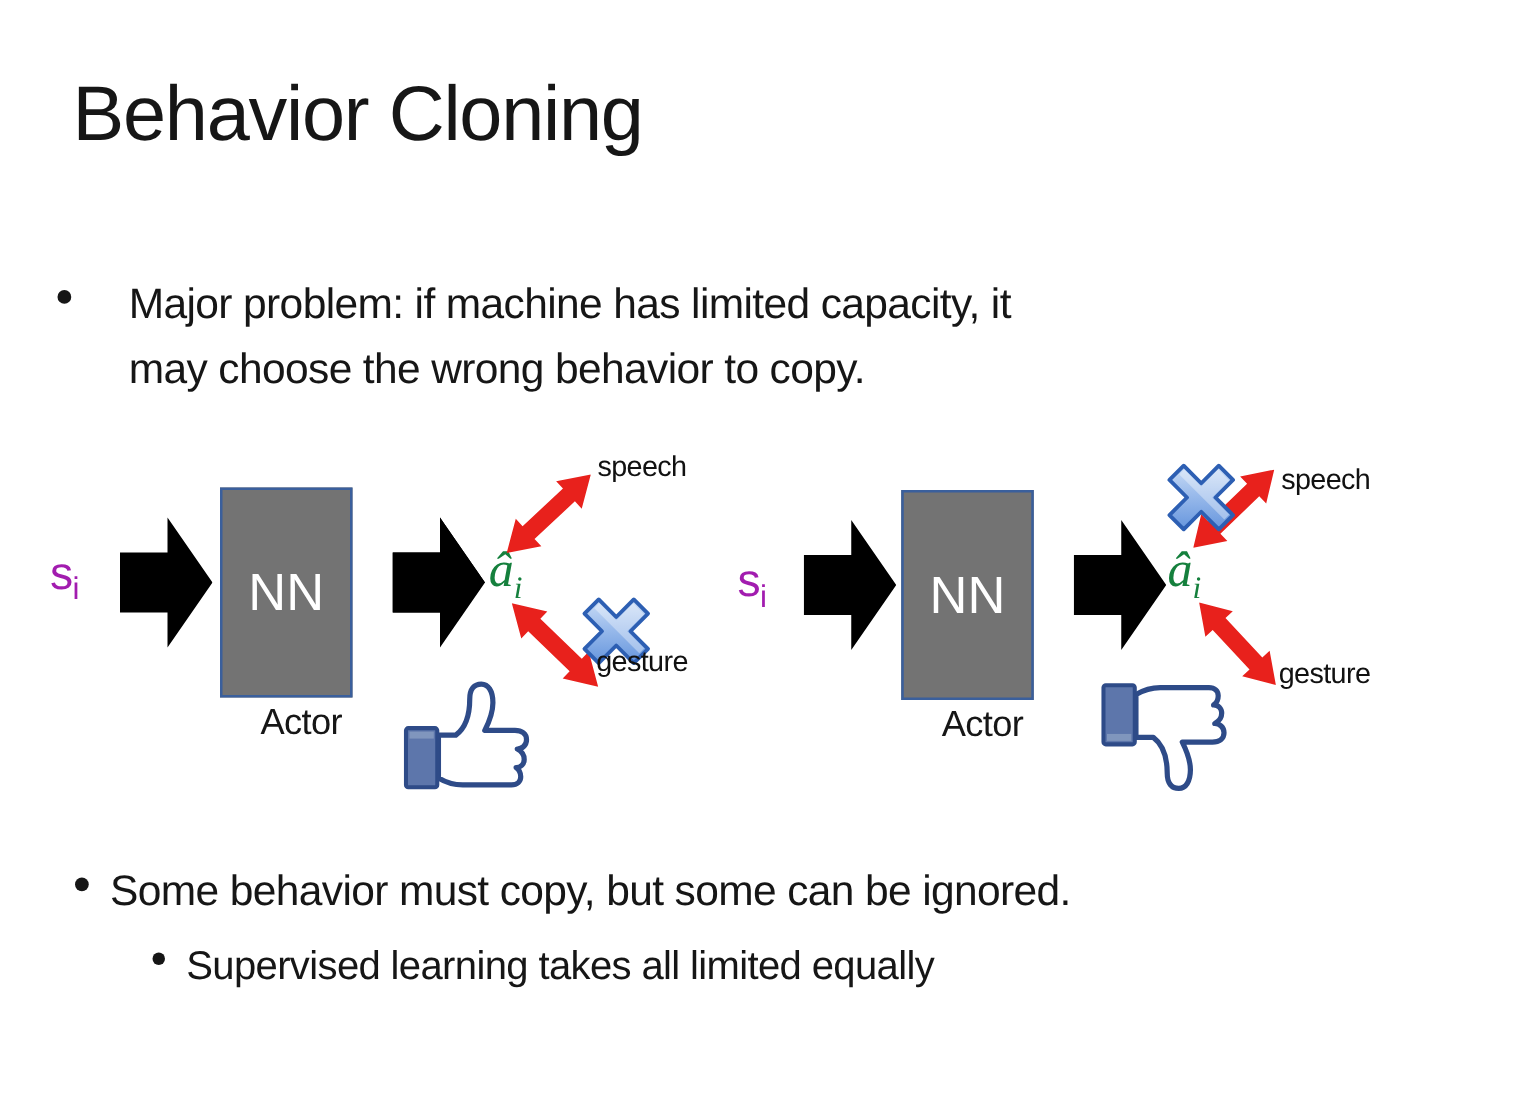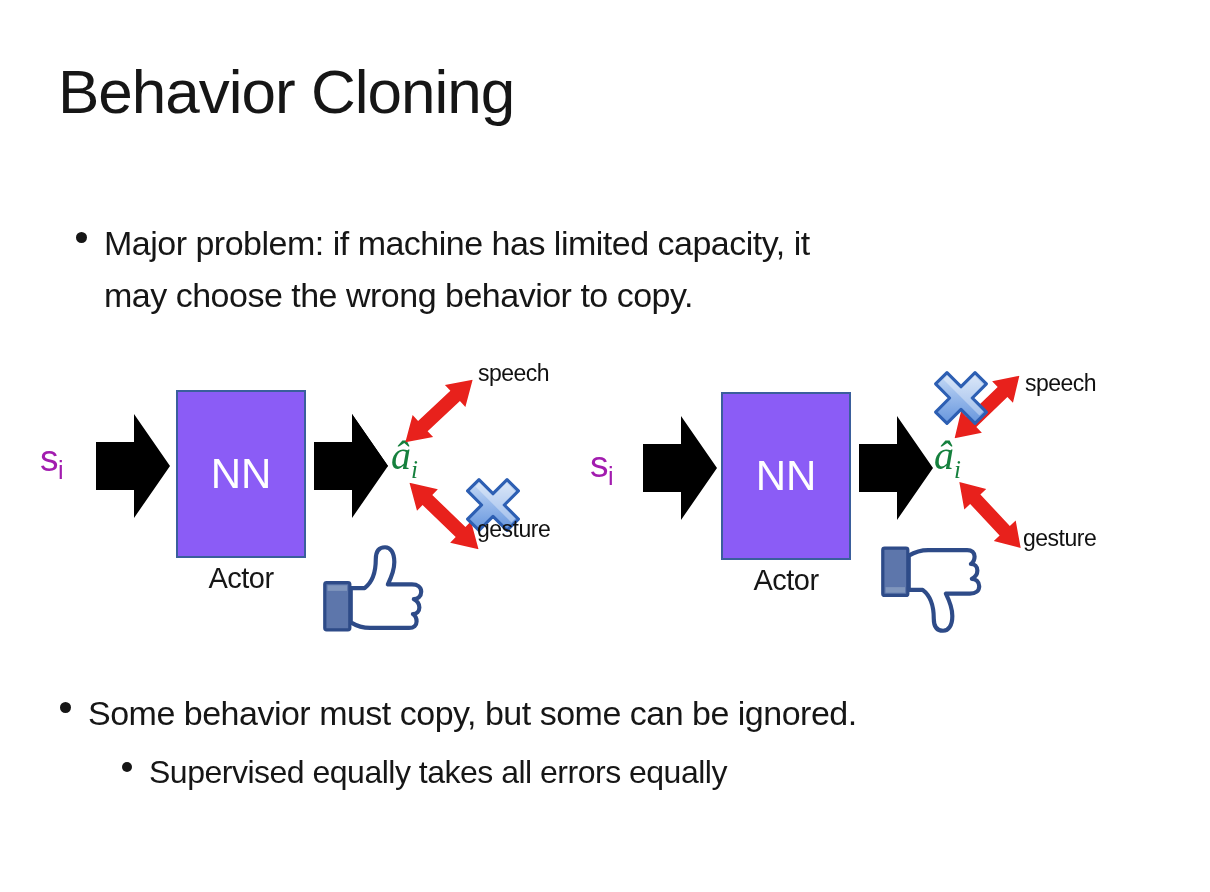--- a/index.html
+++ b/index.html
@@ -17,37 +17,37 @@
     position:absolute;left:58px;top:44px;
     font-size:62px;font-weight:300;letter-spacing:-1px;color:#161616;
   }
   .bullet-row{position:absolute;display:flex;align-items:flex-start;}
   .bullet-dot{
     width:11px;height:11px;border-radius:50%;background:#161616;
     margin-top:15px;margin-right:17px;flex:0 0 auto;
   }
   .bullet-dot.small{width:10px;height:10px;margin-top:14px;}
   .bullet-text{font-size:34px;line-height:52px;letter-spacing:-0.5px;color:#161616;}
-  .b1{left:76px;top:205px;width:1080px;}
+  .b1{left:46px;top:205px;width:1080px;gap:29px;}
   .b2{left:60px;top:675px;width:1120px;}
   .b2sub{left:122px;top:736px;width:1040px;}
   .b2sub .bullet-text{font-size:32px;line-height:48px;}
   
   .diagram{position:absolute;top:340px;width:620px;height:295px;}
   .diagram.left{left:30px;}
   .diagram.right{left:578px;}
   .dg{position:absolute;}
   
   .slabel{font-size:37px;letter-spacing:-0.5px;color:#a21caf;}
   .slabel sub{font-size:25px;}
   .alabel{font-family:Liberation Serif, serif;font-style:italic;font-size:40px;color:#15803d;}
   .alabel sub{font-size:25px;}
   
   .nn-box{
-    width:130px;height:168px;background:#8b5cf6;border:2px solid #3a5f9c;
+    width:106px;height:168px;background:#737373;border:2px solid #3a5f9c;
     box-sizing:border-box;display:flex;align-items:center;justify-content:center;
   }
   .nn-box span{color:#ffffff;font-size:42px;letter-spacing:0;}
   .actor-label{width:130px;text-align:center;font-size:29px;letter-spacing:-0.5px;color:#161616;}
   
   .blk-arrow{width:74px;height:116px;}
   
   .word{font-size:23px;letter-spacing:-0.5px;color:#111;}
   
   .dbl{position:absolute;transform-origin:center;}
@@ -194,18 +194,18 @@
     </div>
   </div>
 
   <div class="bullet-row b2">
     <div class="bullet-dot"></div>
     <div class="bullet-text">Some behavior must copy, but some can be ignored.</div>
   </div>
 
   <div class="bullet-row b2sub">
     <div class="bullet-dot small"></div>
-    <div class="bullet-text">Supervised equally takes all errors equally</div>
+    <div class="bullet-text">Supervised learning takes all limited equally</div>
   </div>
 
   <div class="bottom-bar"></div>
 
 </div>
 
 </body></html>

